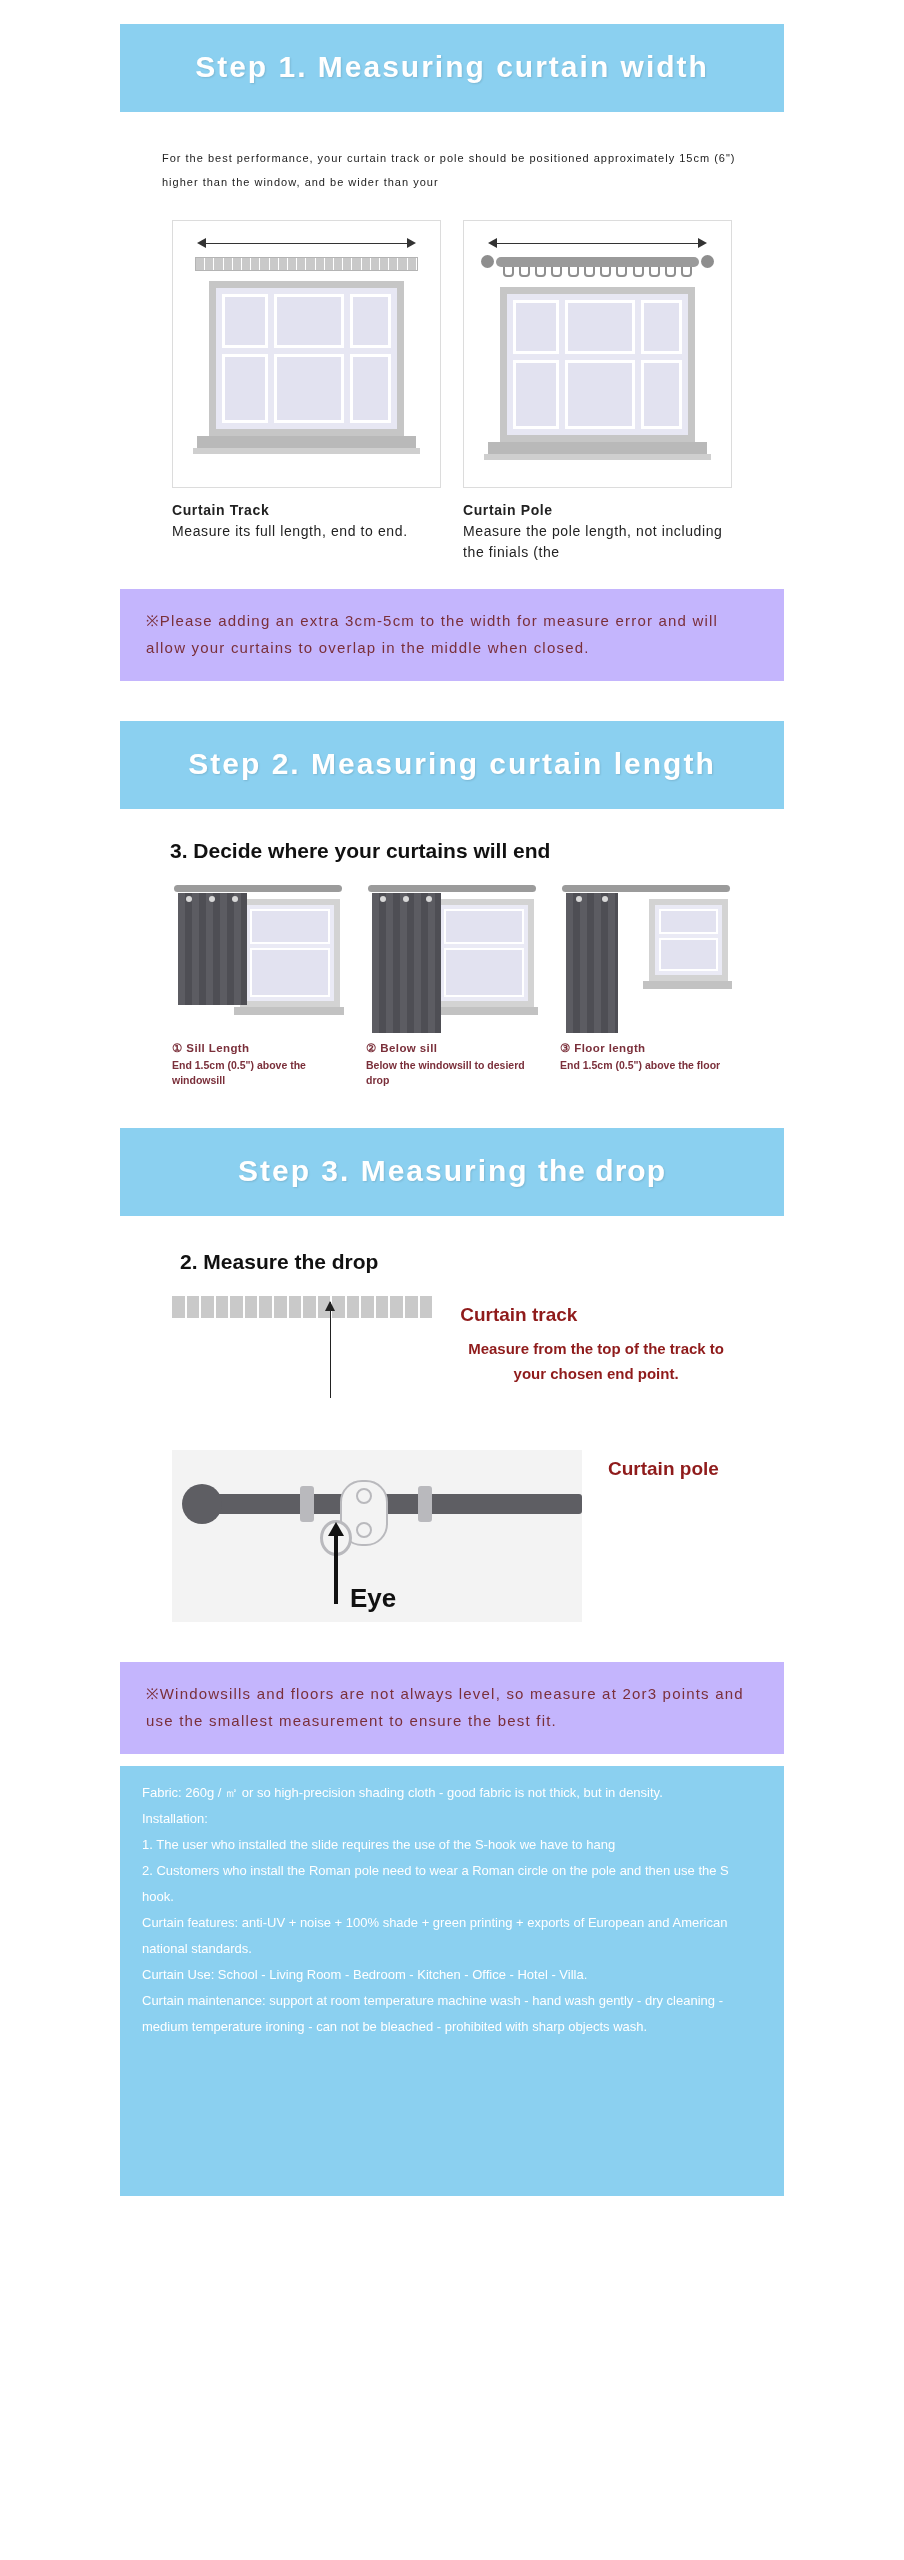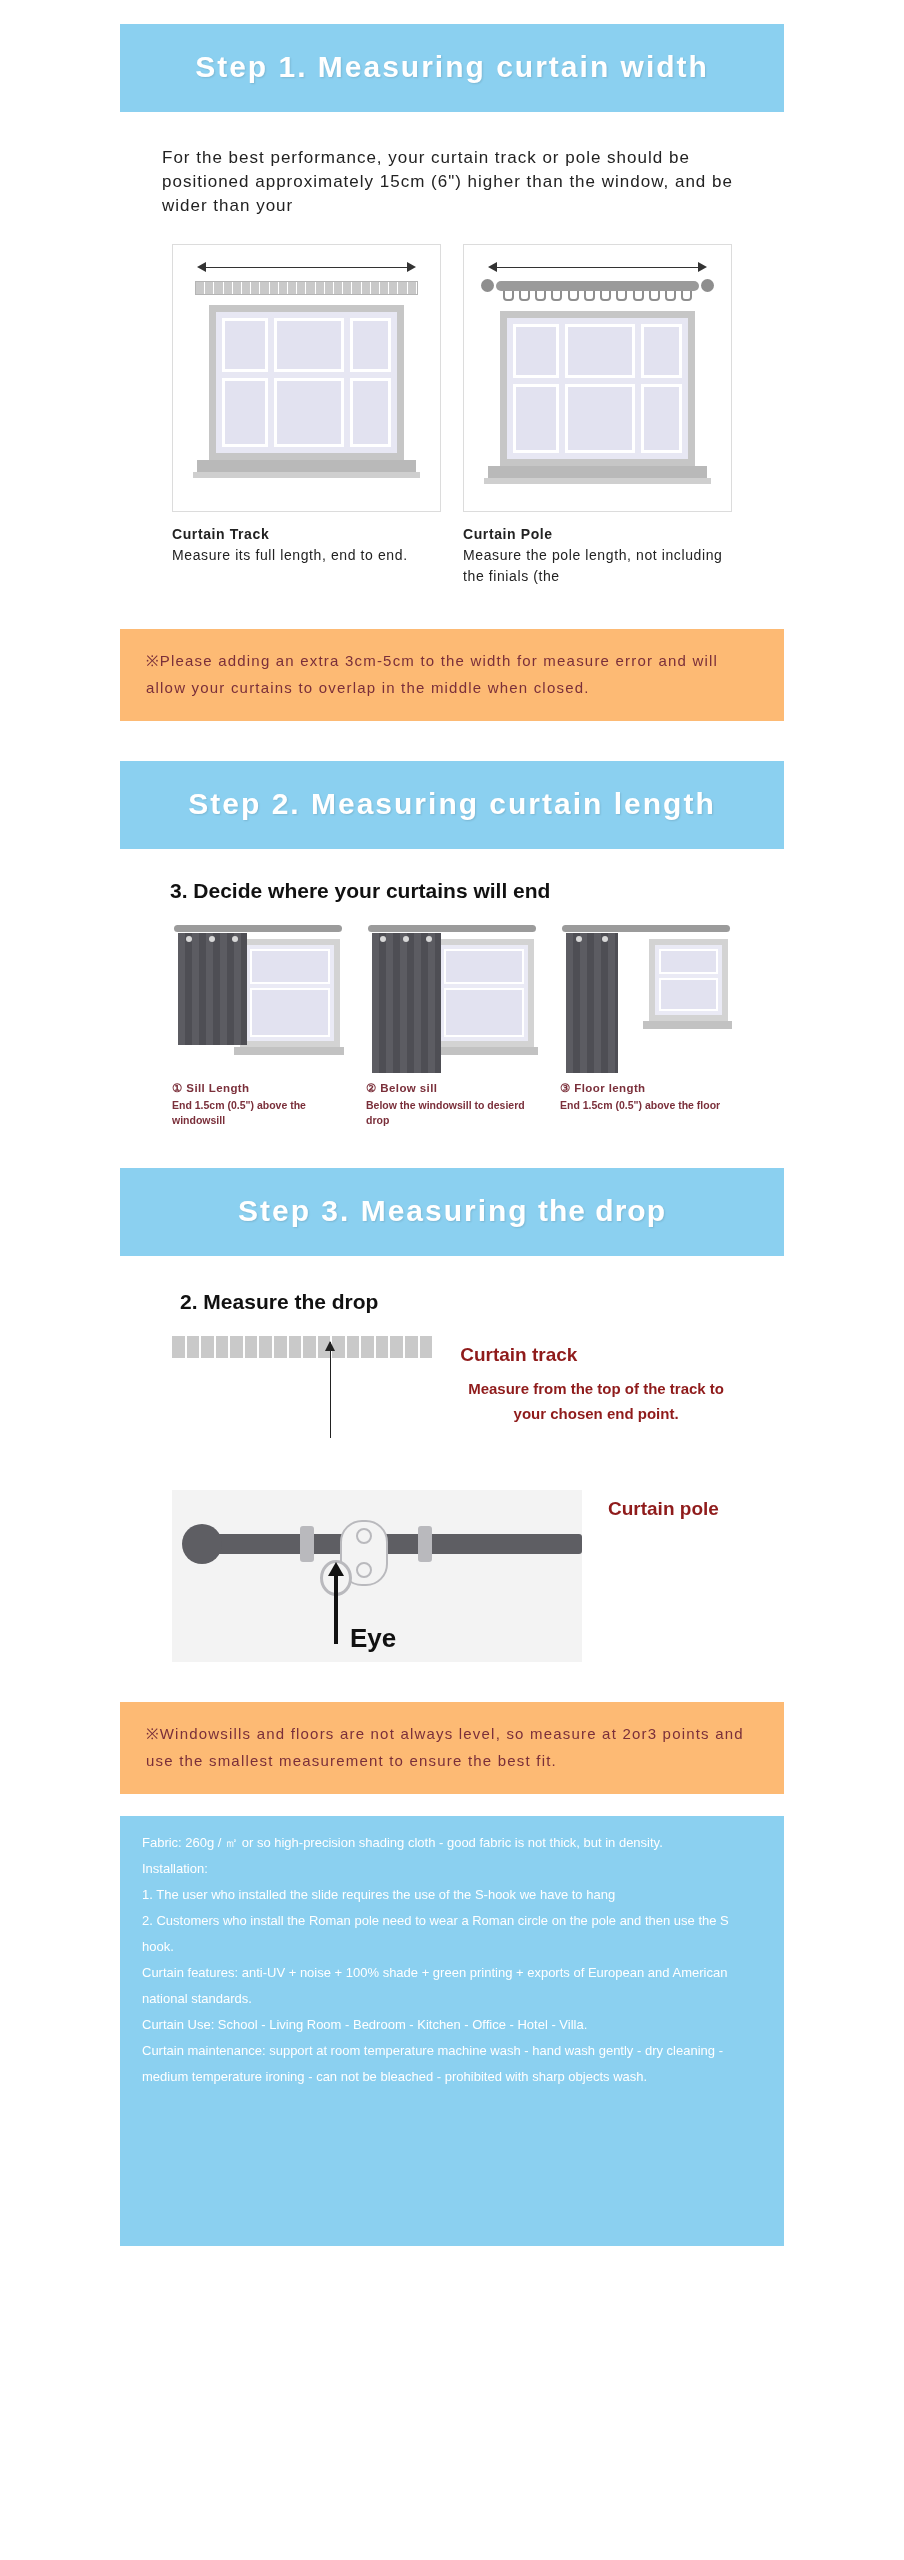--- a/index.html
+++ b/index.html
@@ -31,21 +31,21 @@
     font-weight: bold;
     text-shadow: 1px 1px 2px rgba(0,0,0,0.12);
   }
   .banner .light { font-weight: bold; letter-spacing: 1px;}
   .banner-2 { margin-top: 40px; }
   .banner-3 { margin-top: 40px; }
 
   
   .intro {
     margin: 34px 70px 0 70px;
-    font-size: 17px;
+    font-size: 11px;
     line-height: 24px;
     letter-spacing: 1px;
     color: #222;
   }
   .win-row {
     display: flex;
     gap: 22px;
     margin: 26px 80px 0 80px;
   }
   .win-card {
@@ -162,22 +162,22 @@
     font-size: 14px;
     line-height: 21px;
     letter-spacing: 0.6px;
     color: #222;
   }
   .caption > div { flex: 1 1 0; }
   .caption b { font-weight: bold; }
 
   
   .note {
-    margin: 42px 28px 0 28px;
-    background: #fdba74;
+    margin: 26px 28px 0 28px;
+    background: #c4b5fd;
     color: #7a2f3a;
     font-size: 15px;
     line-height: 27px;
     letter-spacing: 1.2px;
     padding: 18px 26px 20px 26px;
   }
 
   
   .h-sub {
     margin: 30px 0 0 78px;
@@ -392,21 +392,21 @@
     position: absolute;
     left: 178px;
     bottom: 8px;
     font-size: 26px;
     font-weight: bold;
     color: #111;
   }
 
   
   .info {
-    margin: 22px 28px 0 28px;
+    margin: 12px 28px 0 28px;
     background: #8bd0f0;
     color: #ffffff;
     font-size: 13px;
     line-height: 26px;
     padding: 14px 22px 24px 22px;
     min-height: 430px;
     box-sizing: border-box;
   }
   .info p { margin: 0; }
 </style>

